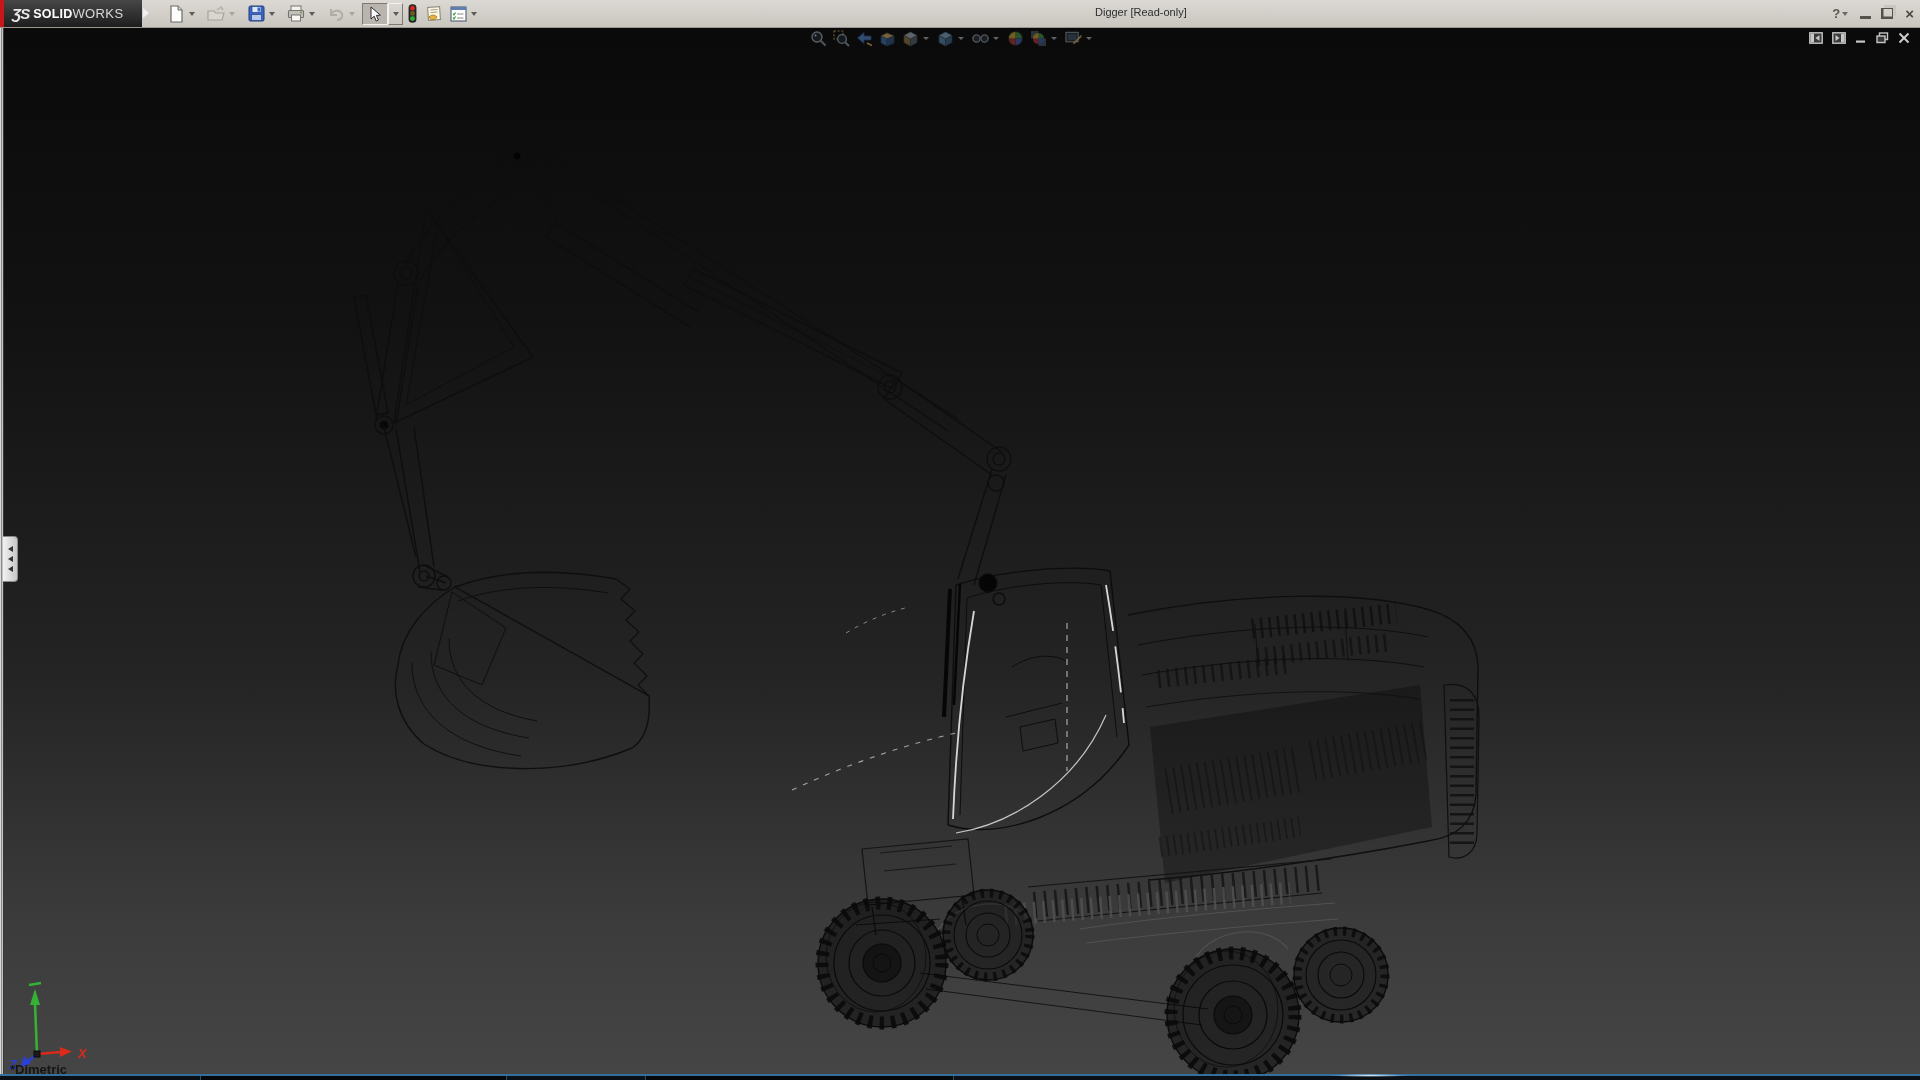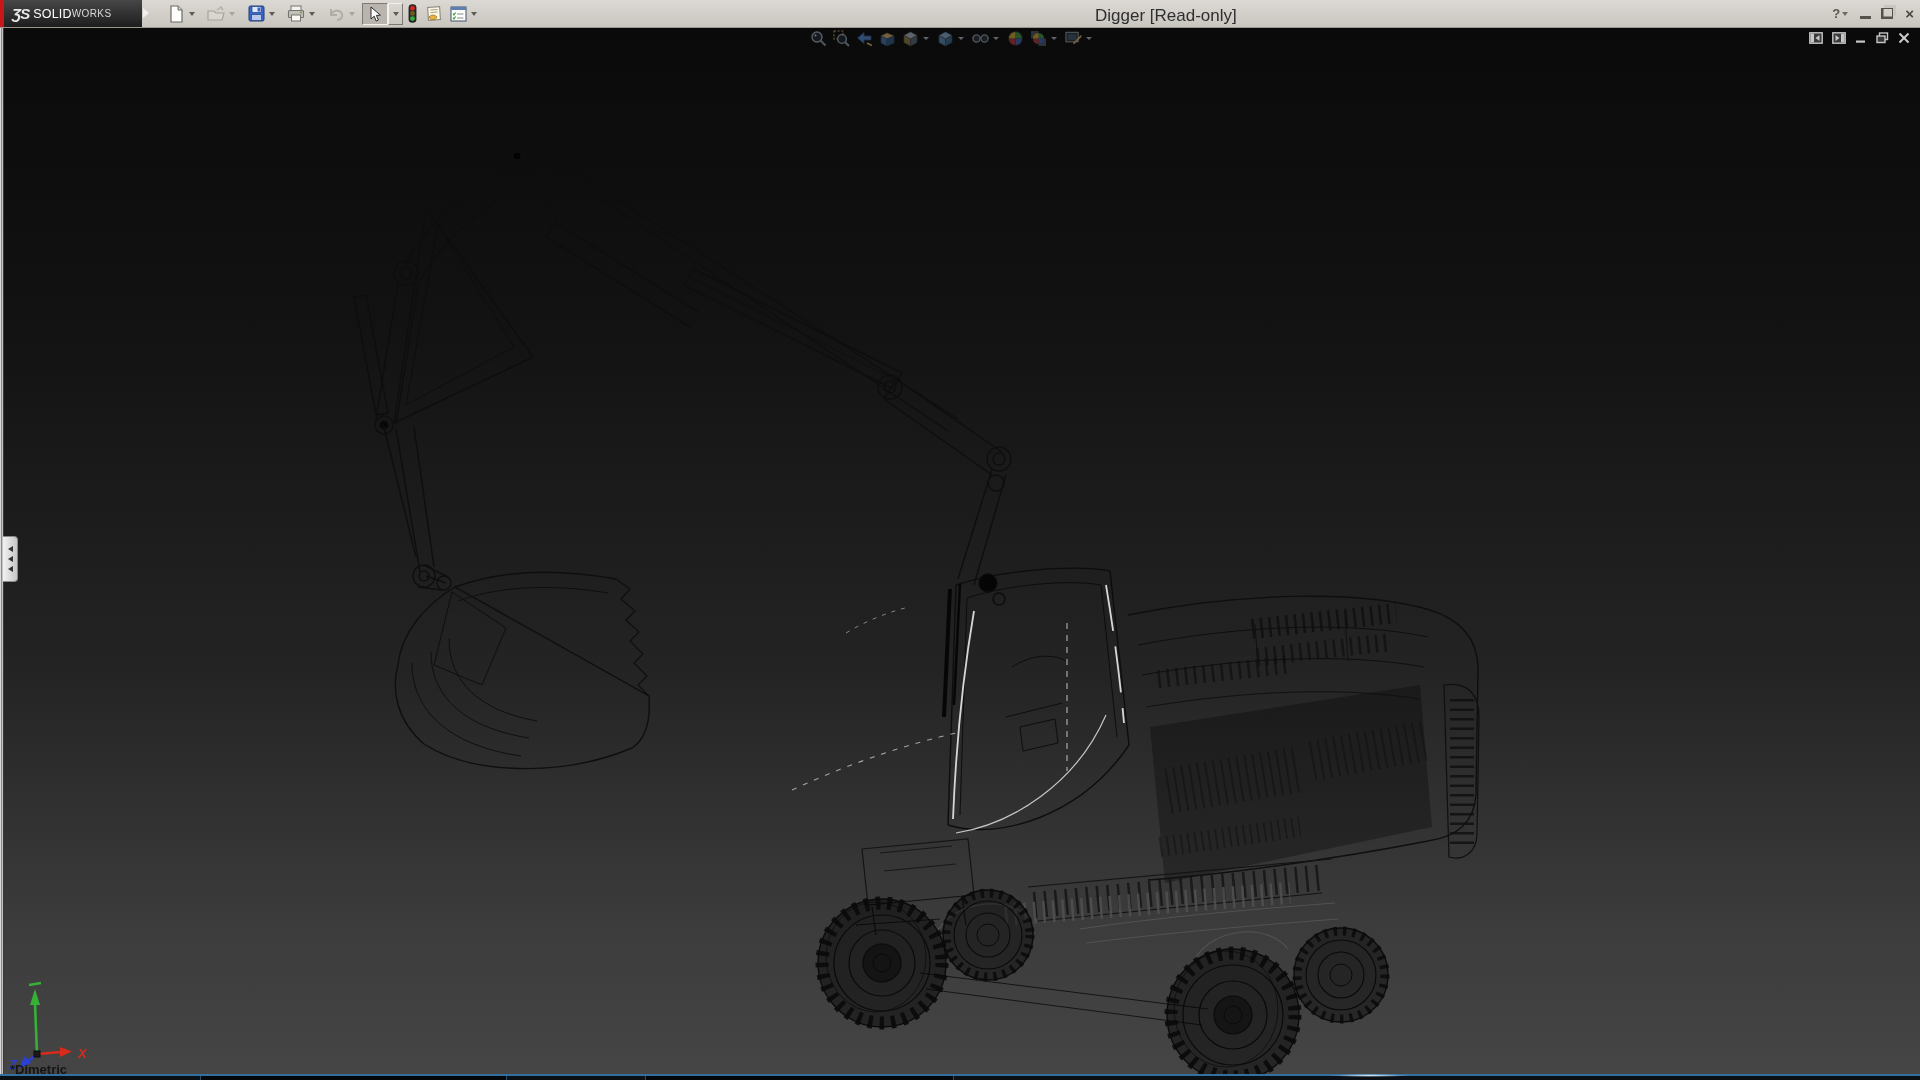--- a/index.html
+++ b/index.html
@@ -6,33 +6,33 @@
     font-family:"Liberation Sans",sans-serif;-webkit-font-smoothing:antialiased;}
   .app{position:relative;width:1920px;height:1080px;background:#7dd3fc;}
 
   
   .titlebar{position:absolute;top:0;left:0;width:1920px;height:27px;
     background:linear-gradient(#dcd9d4,#c9c5bf);border-bottom:1px solid #9b978f;z-index:40;}
   .accent-strip{position:absolute;left:0;top:0;width:4px;height:27px;background:#c8161d;}
   .logo-block{position:absolute;left:4px;top:0;height:27px;width:138px;
     background:linear-gradient(#474747,#1d1d1d);color:#fff;display:flex;align-items:center;padding-left:8px;box-sizing:border-box;}
   .logo-glyph{font-style:italic;font-weight:bold;font-size:15px;letter-spacing:-1px;margin-right:4px;color:#e8e8e8;}
-  .brand-bold{font-weight:normal;font-size:12.5px;letter-spacing:.2px;}
-  .brand-light{font-weight:normal;font-size:10px;color:#d8d8d8;letter-spacing:.4px;}
+  .brand-bold{font-weight:bold;font-size:12.5px;letter-spacing:.2px;}
+  .brand-light{font-weight:normal;font-size:13px;color:#d8d8d8;letter-spacing:.4px;}
   .flyout-arrow{position:absolute;left:143px;top:8px;width:0;height:0;
     border-left:6px solid #f0f0f0;border-top:5px solid transparent;border-bottom:5px solid transparent;cursor:pointer;}
   .tbar{position:absolute;left:166px;top:2px;height:23px;display:flex;align-items:center;}
   .tb-group{display:flex;align-items:center;}
   .tb-btn{width:20px;height:20px;display:flex;align-items:center;justify-content:center;}
   .tb-arrow{width:12px;height:20px;display:flex;align-items:center;justify-content:center;}
   .tb-arrow i{width:0;height:0;border-top:4px solid #5e5a54;border-left:3.5px solid transparent;border-right:3.5px solid transparent;}
   .tb-arrow.dis i{border-top-color:#a9a49c;}
   .pressed{background:#b9b5ae;border:1px solid;border-color:#7e7a73 #f3f1ec #f3f1ec #7e7a73;width:26px;height:22px;box-sizing:border-box;}
   .arrowbox{border:1px solid;border-color:#f3f1ec #7e7a73 #7e7a73 #f3f1ec;width:15px;height:22px;box-sizing:border-box;display:flex;align-items:center;justify-content:center;}
-  .title-text{position:absolute;left:1095px;top:6px;font-size:17px;color:#2e2e30;}
+  .title-text{position:absolute;left:1095px;top:6px;font-size:11px;color:#2e2e30;}
   .win-controls{position:absolute;right:6px;top:0;height:27px;display:flex;align-items:center;}
   .help-glyph{font-weight:bold;font-size:13px;color:#5a564f;margin-right:2px;cursor:pointer;}
   .help-arrow{width:0;height:0;border-top:4px solid #6e6a63;border-left:3.5px solid transparent;border-right:3.5px solid transparent;margin-right:12px;cursor:pointer;}
   .wc-min{width:11px;height:3px;background:#55514b;margin:8px 10px 0 0;cursor:pointer;}
   .wc-restore{width:10px;height:9px;border:1.5px solid #55514b;box-shadow:3px -3px 0 -1.5px #55514b inset, 3px -3px 0 0 #c9c5bf;position:relative;margin-right:12px;cursor:pointer;}
   .wc-close{font-size:15px;font-weight:bold;color:#4c4842;line-height:1;cursor:pointer;}
 
   
   .viewport{position:absolute;top:27px;left:0;width:1920px;height:1047px;overflow:hidden;
     background:linear-gradient(180deg,#0a0a0a 0%,#121212 28%,#242424 62%,#3c3c3c 86%,#454545 100%);}

